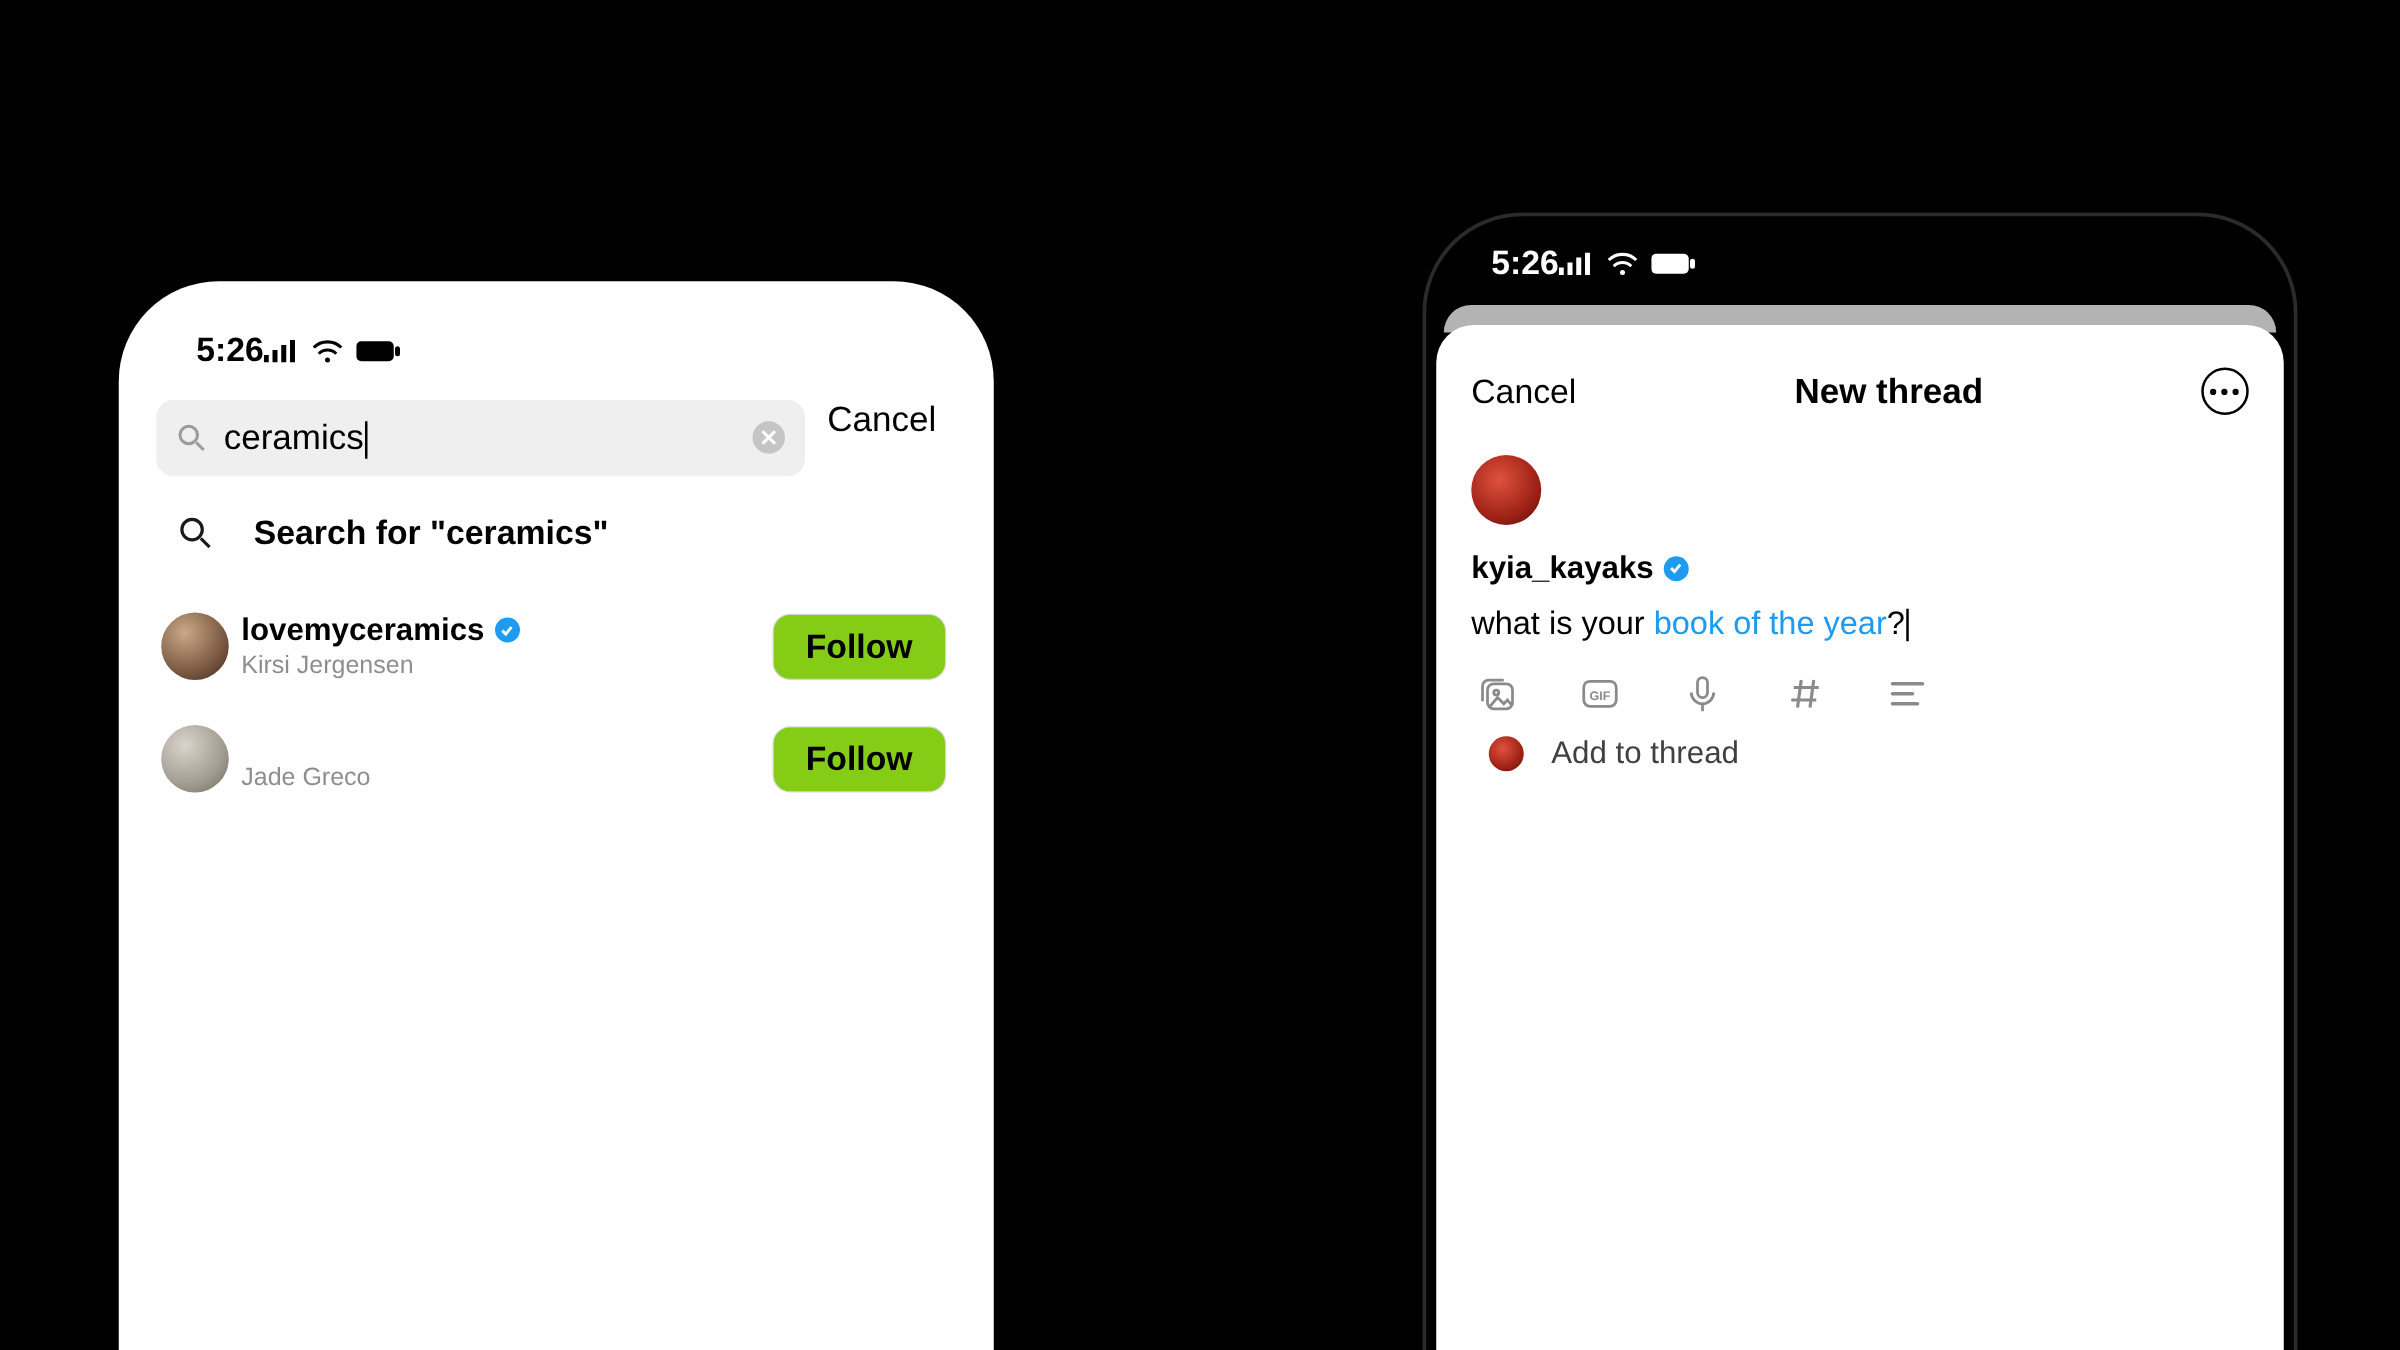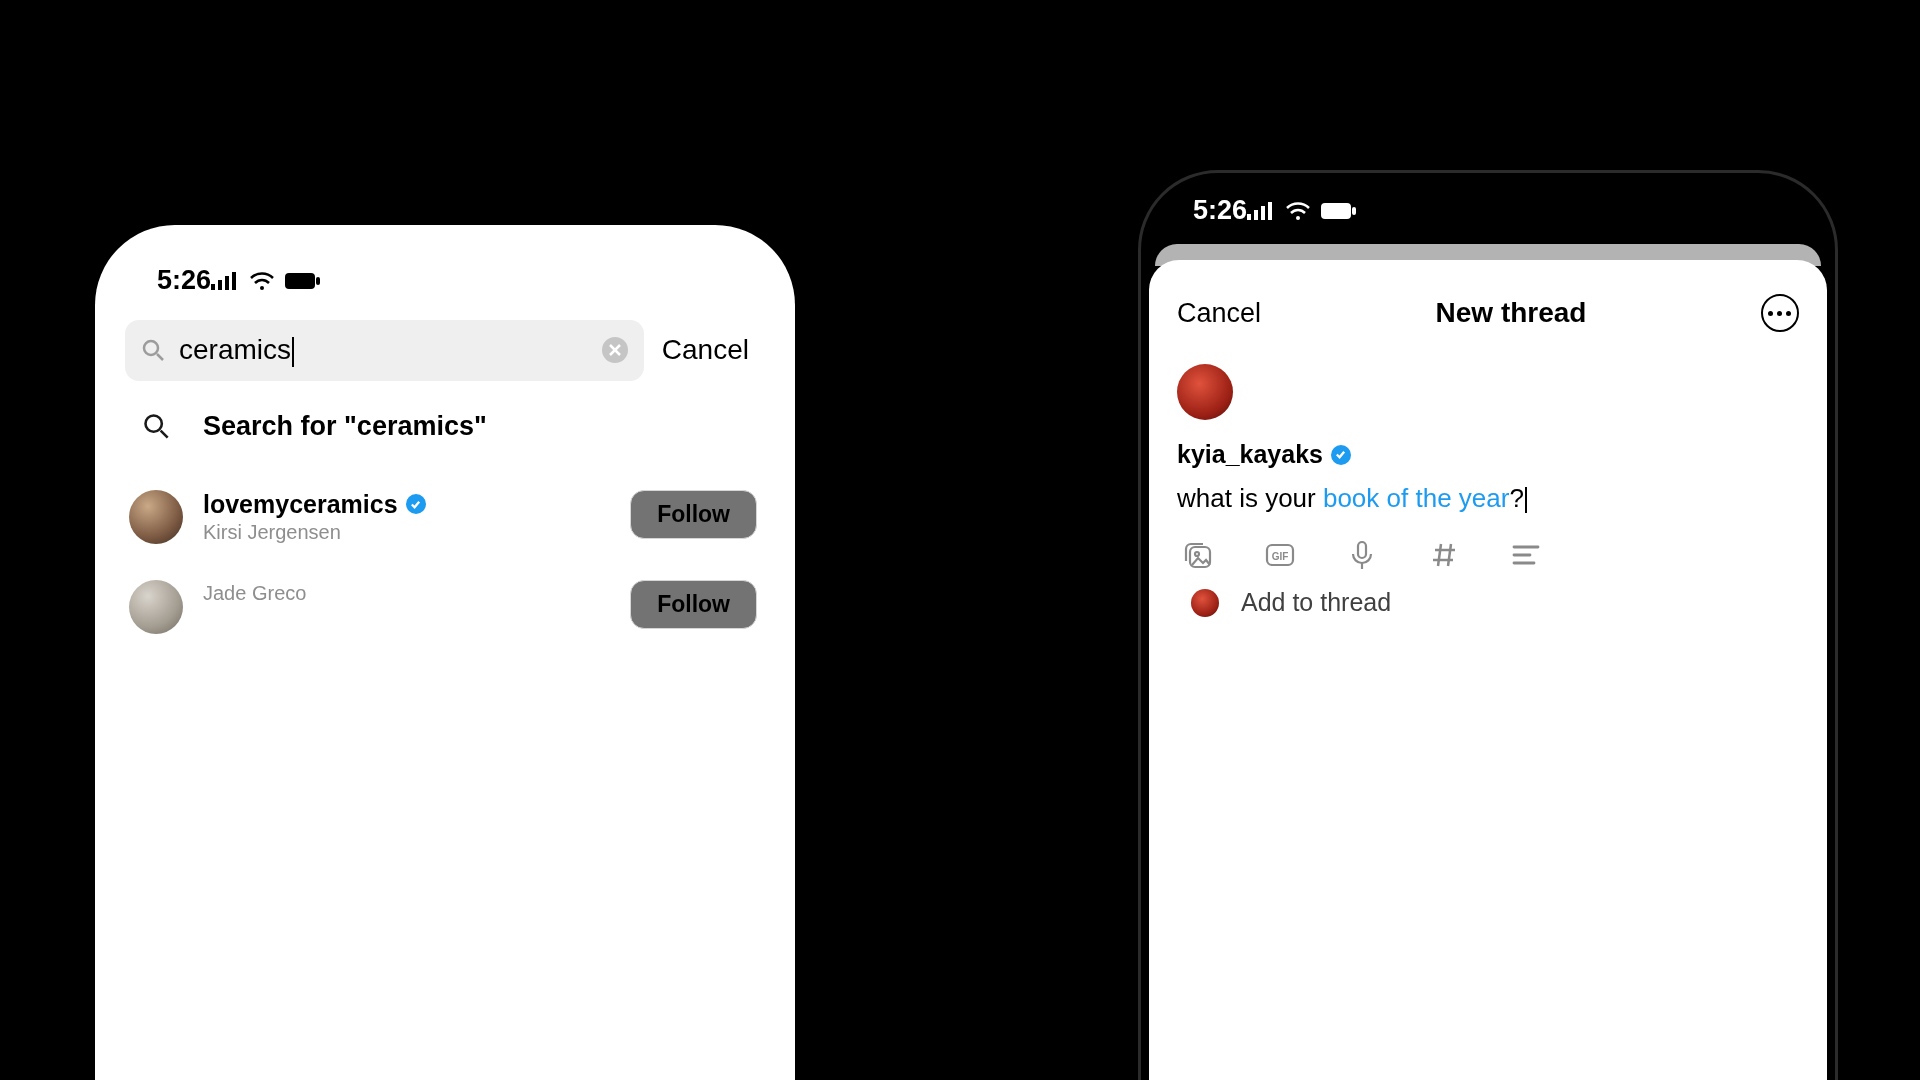--- a/index.html
+++ b/index.html
@@ -29,21 +29,21 @@
     padding: 10px 28px 24px 32px;
     font-size: 27px;
     font-weight: 600;
   }
   .status-bar.dark { color: #fff; }
   .status-icons { display: flex; align-items: center; gap: 10px; }
   .bars-icon svg, .wifi-icon svg, .battery-icon svg { display: block; }
 
   .search-row {
     display: flex;
-    align-items: center;
+    align-items: flex-start;
     gap: 18px;
     padding: 0 10px 0 0;
   }
   .search-field {
     flex: 1;
     display: flex;
     align-items: center;
     background: #efefef;
     border-radius: 14px;
     padding: 14px 16px;
@@ -80,46 +80,46 @@
     gap: 28px;
     padding: 30px 16px 30px 12px;
   }
   .search-for-icon {
     width: 38px; display: flex; justify-content: center; color: #1a1a1a;
   }
   .search-for-text { font-size: 27px; font-weight: 600; color: #000; }
 
   .result-row {
     display: flex;
-    align-items: flex-start;
-    gap: 20px;
+    align-items: flex-end;
+    gap: 10px;
     padding: 18px 8px 18px 4px;
   }
   .avatar {
     width: 54px; height: 54px; border-radius: 50%;
     background: radial-gradient(circle at 35% 30%, #c9a987, #7d5a43 60%, #3a2a20);
     flex-shrink: 0;
   }
   .avatar.grey { background: radial-gradient(circle at 35% 30%, #d9d4cc, #a39c91 60%, #6e675d); }
   .result-text { flex: 1; }
   .result-handle { font-size: 25px; font-weight: 700; color: #000; display: flex; align-items: center; gap: 8px; }
   .verified-badge {
     width: 20px; height: 20px; background: #1d9bf0; border-radius: 50%;
     display: inline-flex; align-items: center; justify-content: center;
   }
   .verified-badge svg { stroke: #fff; }
   .result-name { font-size: 20px; color: #8e8e8e; margin-top: 2px; }
   .follow-btn {
     border: 1.5px solid #d6d6d6;
     border-radius: 14px;
     padding: 10px 26px;
-    font-size: 23px;
+    font-size: 27px;
     font-weight: 600;
     color: #000;
-    background: #737373;
+    background: #84cc16;
   }
 
   
   .phone-right {
     position: absolute;
     left: 1138px;
     top: 170px;
     width: 700px;
     height: 1000px;
     background: #000;

